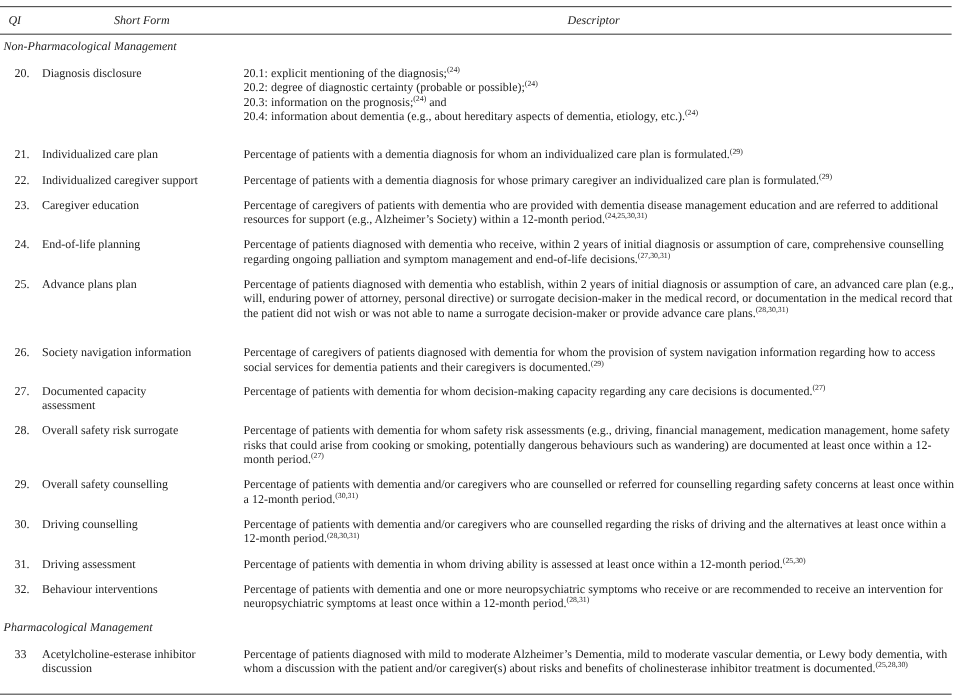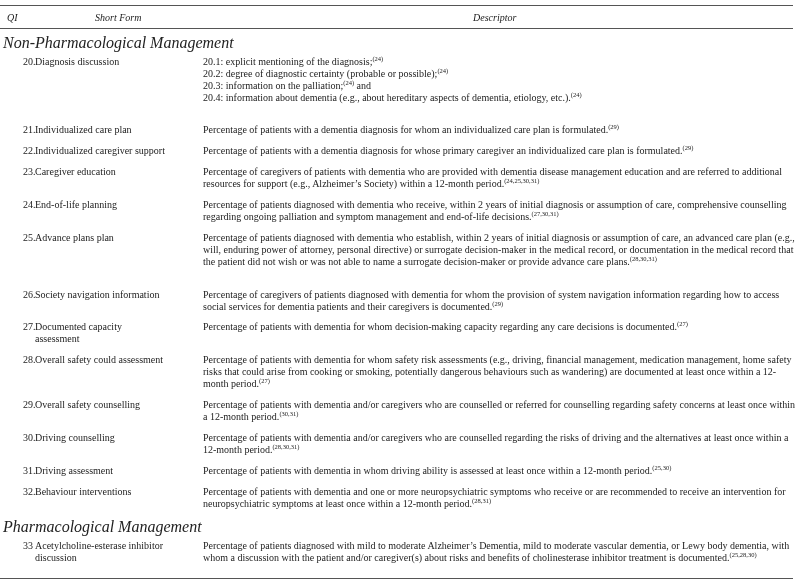--- a/index.html
+++ b/index.html
@@ -1,45 +1,45 @@
 <!DOCTYPE html>
 <html><head>
 <meta charset="utf-8">
 <style>
   html, body { margin: 0; padding: 0; background: #ffffff; }
   body { width: 800px; height: 582px; overflow: hidden; font-family: "Liberation Serif", serif; color: #222; }
   .tbl { position: relative; width: 800px; height: 582px; }
   .rule { position: absolute; left: 0; width: 793px; border-top: 1px solid #555; }
   .hdr { position: absolute; top: 0; height: 25px; font-style: italic; font-size: 10px; line-height: 25px; }
-  .section { position: absolute; left: 3px; font-style: italic; font-size: 16px; }
+  .section { position: absolute; left: 3px; font-style: italic; font-size: 10px; }
   .row { position: absolute; left: 0; width: 800px; font-size: 10px; line-height: 12px; }
-  .qi { position: absolute; left: 23px; }
+  .qi { position: absolute; left: 12px; }
   .sf { position: absolute; left: 35px; width: 160px; }
   .desc { position: absolute; left: 203px; width: 592px; }
   sup { font-size: 6.5px; vertical-align: 4px; line-height: 0; }
 </style>
 </head>
 <body>
 
 <div class="tbl">
   <div class="rule" style="top:5px"></div>
   <div class="hdr" style="top:5px;left:7px">QI</div>
   <div class="hdr" style="top:5px;left:95px">Short Form</div>
   <div class="hdr" style="top:5px;left:473px">Descriptor</div>
   <div class="rule" style="top:28px"></div>
 
   <div class="section" style="top:34px">Non-Pharmacological Management</div>
 
   <div class="row" style="top:56px">
     <span class="qi">20.</span>
-    <span class="sf">Diagnosis discussion</span>
+    <span class="sf">Diagnosis disclosure</span>
     <div class="desc">
       <div><span>20.1: explicit mentioning of the diagnosis;</span><sup>(24)</sup></div>
       <div><span>20.2: degree of diagnostic certainty (probable or possible);</span><sup>(24)</sup></div>
-      <div><span>20.3: information on the palliation;</span><sup>(24)</sup><span> and</span></div>
+      <div><span>20.3: information on the prognosis;</span><sup>(24)</sup><span> and</span></div>
       <div><span>20.4: information about dementia (e.g., about hereditary aspects of dementia, etiology, etc.).</span><sup>(24)</sup></div>
     </div>
   </div>
 
   <div class="row" style="top:124px">
     <span class="qi">21.</span>
     <span class="sf">Individualized care plan</span>
     <div class="desc"><span>Percentage of patients with a dementia diagnosis for whom an individualized care plan is formulated.</span><sup>(29)</sup></div>
   </div>
 
@@ -74,21 +74,21 @@
   </div>
 
   <div class="row" style="top:321px">
     <span class="qi">27.</span>
     <span class="sf" style="width:105px">Documented capacity assessment</span>
     <div class="desc"><span>Percentage of patients with dementia for whom decision-making capacity regarding any care decisions is documented.</span><sup>(27)</sup></div>
   </div>
 
   <div class="row" style="top:354px">
     <span class="qi">28.</span>
-    <span class="sf">Overall safety could assessment</span>
+    <span class="sf">Overall safety risk surrogate</span>
     <div class="desc"><span>Percentage of patients with dementia for whom safety risk assessments (e.g., driving, financial management, medication management, home safety risks that could arise from cooking or smoking, potentially dangerous behaviours such as wandering) are documented at least once within a 12-month period.</span><sup>(27)</sup></div>
   </div>
 
   <div class="row" style="top:399px">
     <span class="qi">29.</span>
     <span class="sf">Overall safety counselling</span>
     <div class="desc"><span>Percentage of patients with dementia and/or caregivers who are counselled or referred for counselling regarding safety concerns at least once within a 12-month period.</span><sup>(30,31)</sup></div>
   </div>
 
   <div class="row" style="top:432px">

